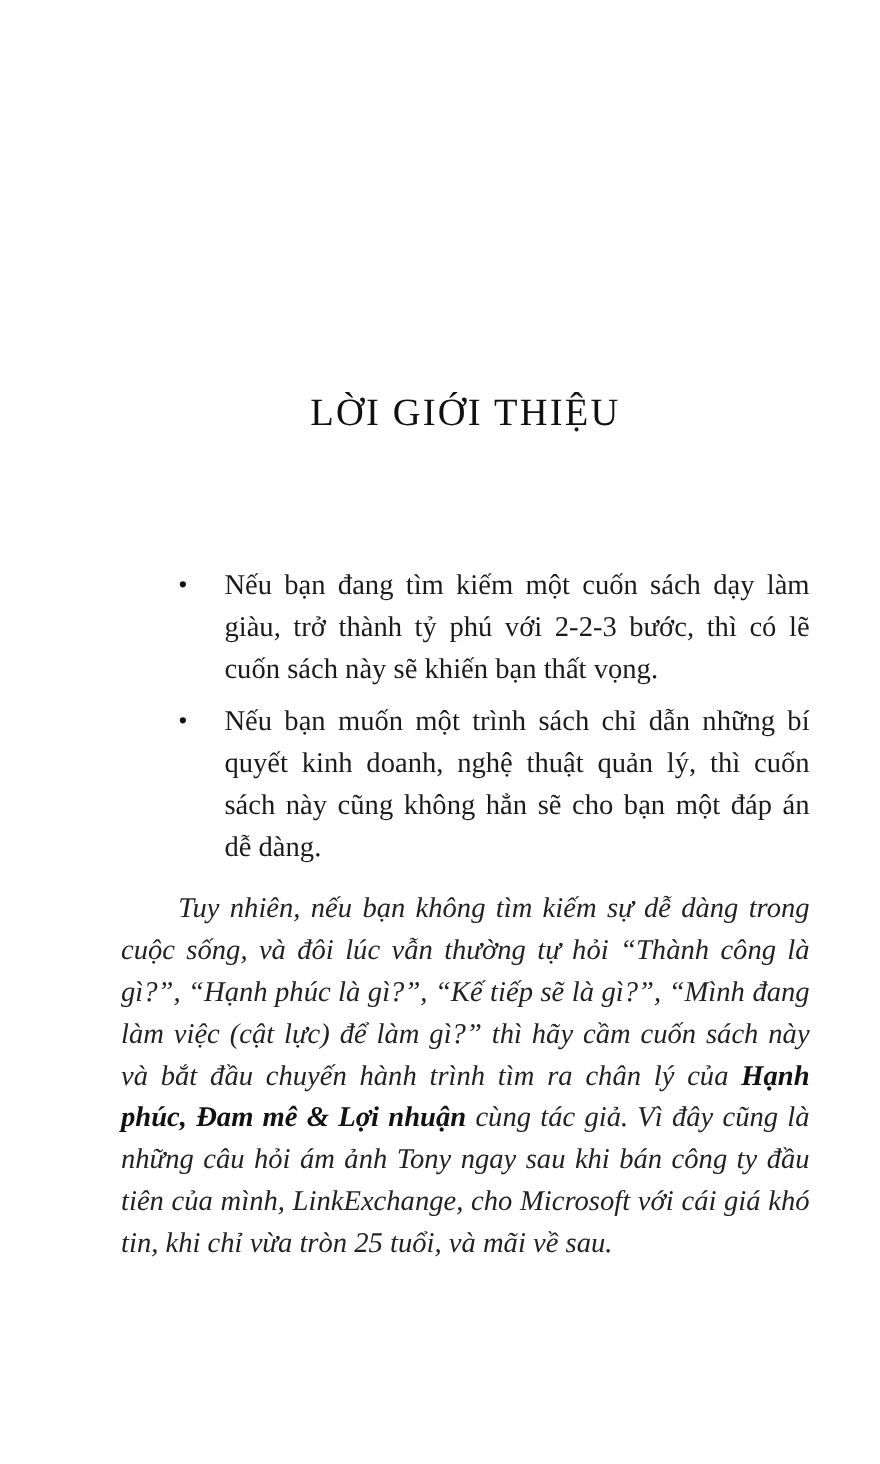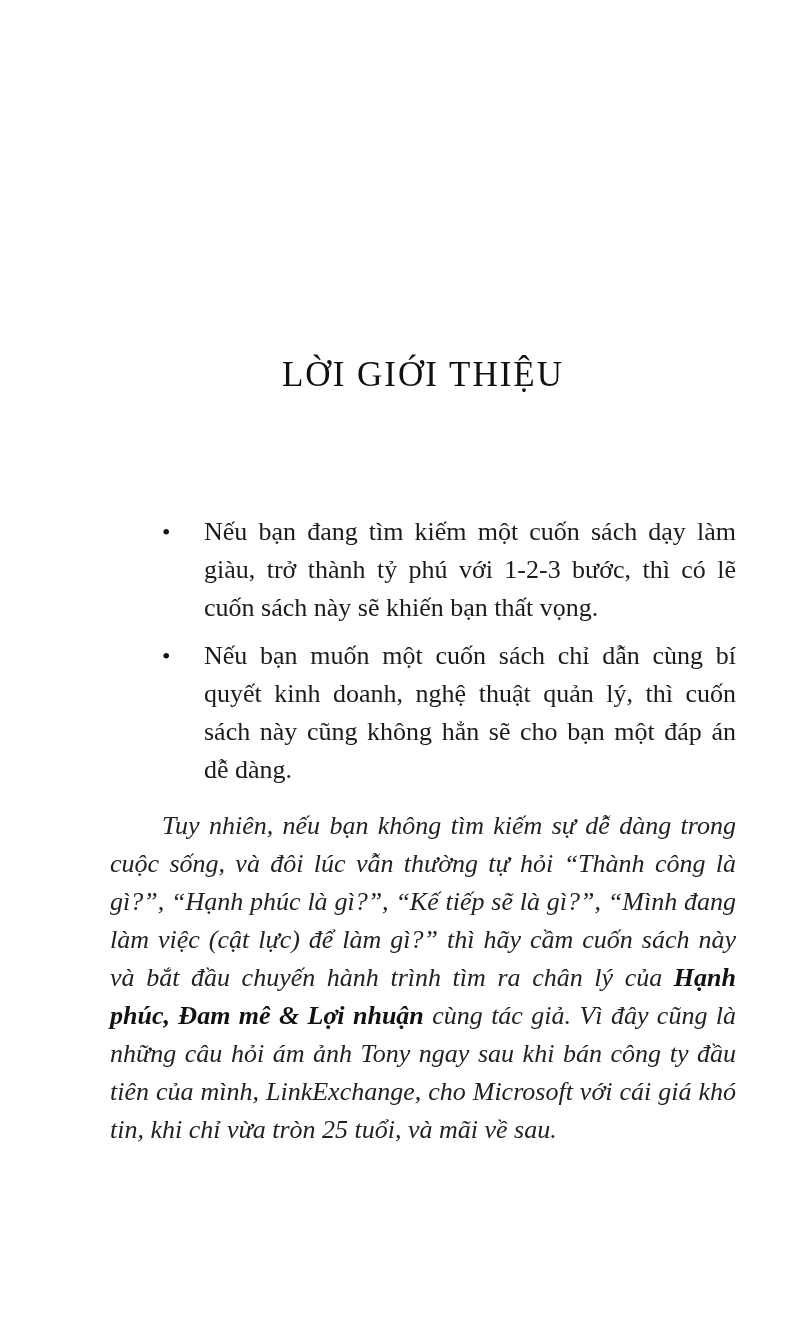--- a/index.html
+++ b/index.html
@@ -70,23 +70,23 @@
 </head>
 <body>
 
 <div class="page">
 
   <h1 class="title">LỜI GIỚI THIỆU</h1>
 
   <ul class="bullets body-text">
     <li class="bullet-item">
       <span class="bullet-marker">•</span>
-      <span class="bullet-text">Nếu bạn đang tìm kiếm một cuốn sách dạy làm giàu, trở thành tỷ phú với 1-2-3 bước, thì có lẽ cuốn sách này sẽ khiến bạn thất vọng.</span>
+      <span class="bullet-text">Nếu bạn đang tìm kiếm một cuốn sách dạy làm giàu, trở thành tỷ phú với 2-2-3 bước, thì có lẽ cuốn sách này sẽ khiến bạn thất vọng.</span>
     </li>
     <li class="bullet-item">
       <span class="bullet-marker">•</span>
-      <span class="bullet-text">Nếu bạn muốn một cuốn sách chỉ dẫn cùng bí quyết kinh doanh, nghệ thuật quản lý, thì cuốn sách này cũng không hẳn sẽ cho bạn một đáp án dễ dàng.</span>
+      <span class="bullet-text">Nếu bạn muốn một trình sách chỉ dẫn những bí quyết kinh doanh, nghệ thuật quản lý, thì cuốn sách này cũng không hẳn sẽ cho bạn một đáp án dễ dàng.</span>
     </li>
   </ul>
 
   <p class="paragraph body-text"><span>Tuy nhiên, nếu bạn không tìm kiếm sự dễ dàng trong cuộc sống, và đôi lúc vẫn thường tự hỏi “Thành công là gì?”, “Hạnh phúc là gì?”, “Kế tiếp sẽ là gì?”, “Mình đang làm việc (cật lực) để làm gì?” thì hãy cầm cuốn sách này và bắt đầu chuyến hành trình tìm ra chân lý của </span><strong class="bold-phrase">Hạnh phúc, Đam mê &amp; Lợi nhuận</strong><span> cùng tác giả. Vì đây cũng là những câu hỏi ám ảnh Tony ngay sau khi bán công ty đầu tiên của mình, LinkExchange, cho Microsoft với cái giá khó tin, khi chỉ vừa tròn 25 tuổi, và mãi về sau.</span></p>
 
 </div>
 
 </body></html>

